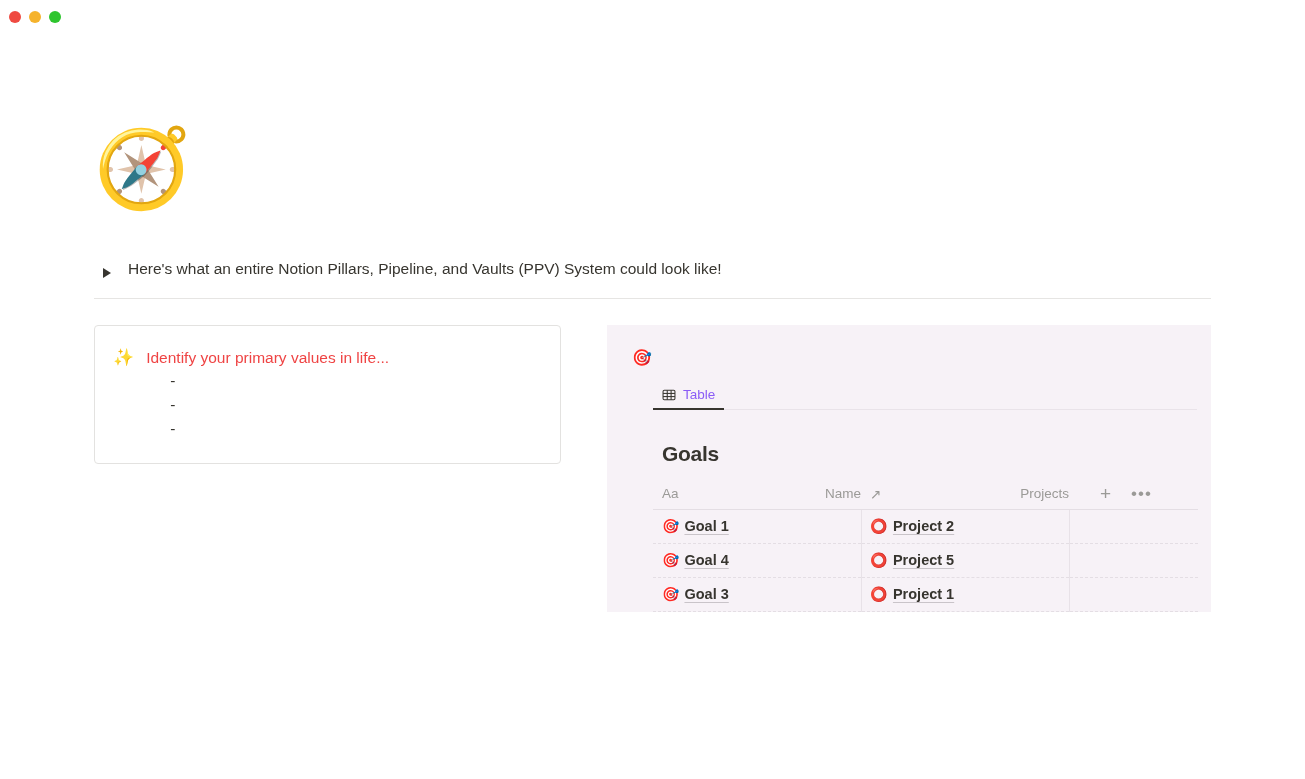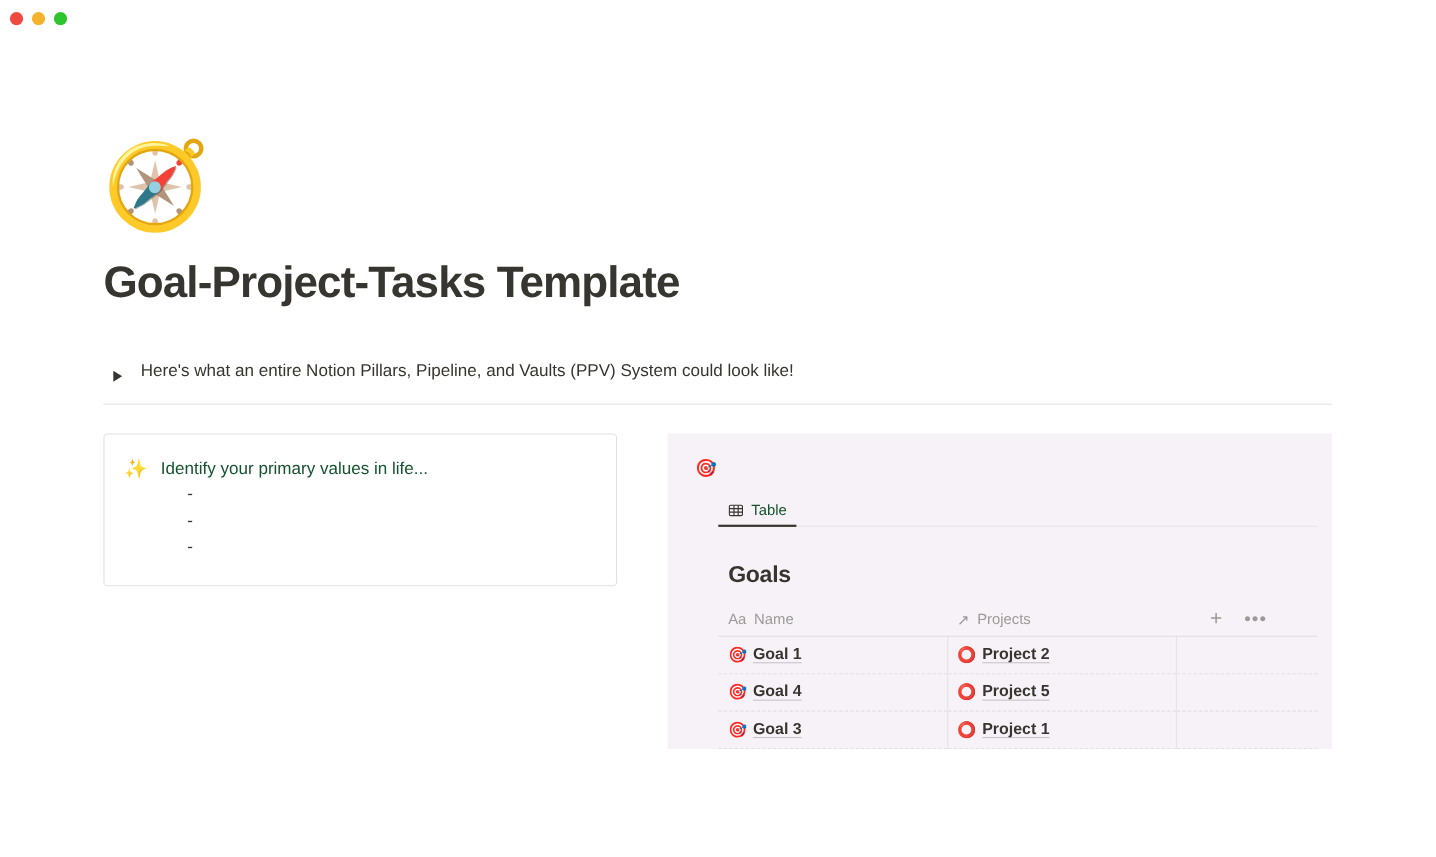--- a/index.html
+++ b/index.html
@@ -118,21 +118,21 @@
     border-radius: 4px;
     background: #ffffff;
     padding: 21px 18px 22px 18px;
     display: flex;
     gap: 12px;
   }
   .callout-emoji { font-size: 17px; line-height: 22px; }
   .callout-body { flex: 1; }
   .callout-title {
     font-size: 15.5px;
-    color: #14532d;
+    color: #ef4444;
     line-height: 22px;
   }
   .callout-dash {
     font-size: 15.5px;
     color: #37352f;
     line-height: 24px;
     padding-left: 24px;
   }
 
   
@@ -163,21 +163,21 @@
   .db-tabs::after {
     content: "";
     position: absolute;
     left: 32px; right: 0; bottom: 0;
     height: 1px;
     background: #e9e3e9;
   }
   .tab {
     display: flex; align-items: center; gap: 7px;
     font-size: 13.5px;
-    color: #14532d;
+    color: #8b5cf6;
     padding: 4px 9px 8px 9px;
     position: relative;
     z-index: 2;
     cursor: pointer;
   }
   .tab.active::after {
     content: "";
     position: absolute;
     left: 0; right: 0; bottom: 0;
     height: 2px;
@@ -209,21 +209,21 @@
   }
   .db-table thead th {
     height: 30px;
     font-size: 13.5px;
     color: #9b9a97;
     border-bottom: 1px solid #e4dee4;
     padding-left: 9px;
     vertical-align: middle;
     cursor: pointer;
   }
-  .th-inner { display: flex; align-items: center; gap: 7px; }
+  .th-inner { display: flex; align-items: center; gap: 7px; justify-content: space-between; }
   .col-name { width: 208px; }
   .col-projects { width: 208px; }
   .col-actions { width: 129px; }
   .th-actions {
     border-bottom: 1px solid #e4dee4;
   }
   .actions-inner {
     display: flex; align-items: center; gap: 20px;
     padding-left: 22px;
     color: #9b9a97;
@@ -260,21 +260,20 @@
   <span class="traffic-light" style="background:#ef4a41"></span>
   <span class="traffic-light" style="background:#f5b32c"></span>
   <span class="traffic-light" style="background:#2ec52e"></span>
 </div>
 
 <div class="page">
   <div class="content">
 
     <div class="page-emoji">🧭</div>
 
-    <h1 class="page-title">Goal-Project-Tasks Template</h1>
 
 
 
     <div class="toggle-row">
       <span class="toggle-triangle"></span>
       <span class="toggle-label">Here's what an entire Notion Pillars, Pipeline, and Vaults (PPV) System could look like!</span>
     </div>
 
     <div class="divider"></div>
 

